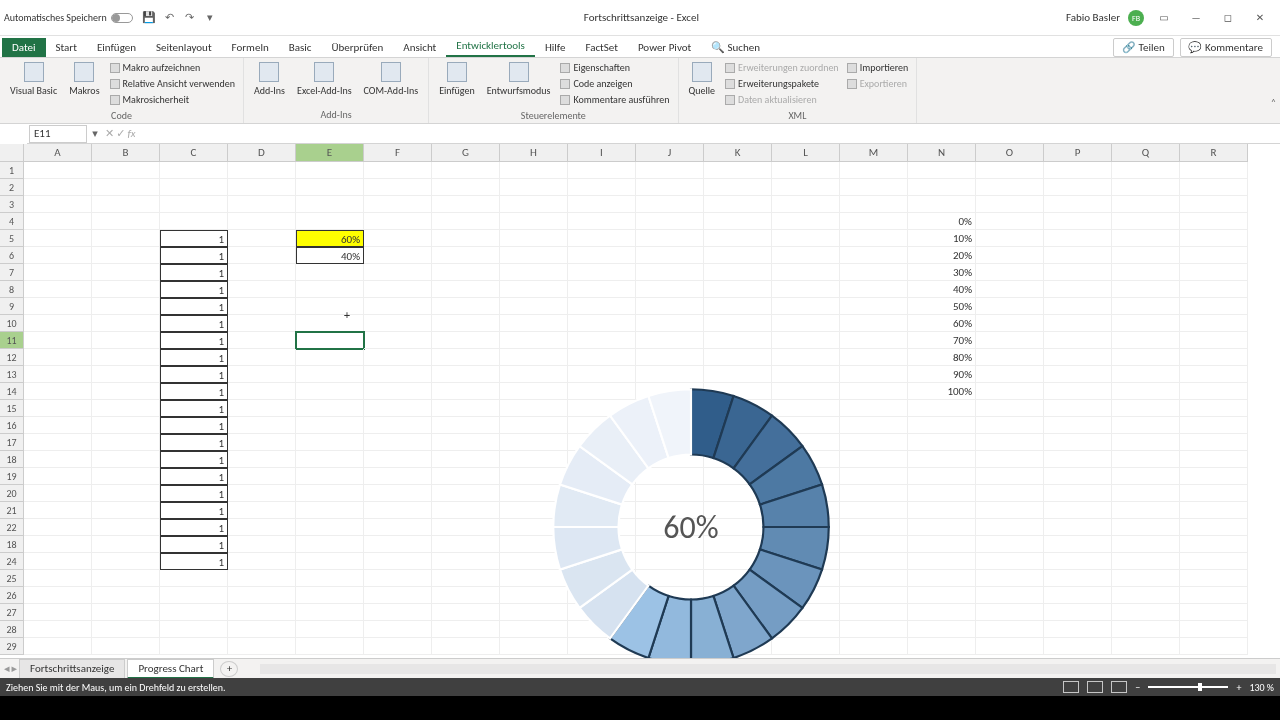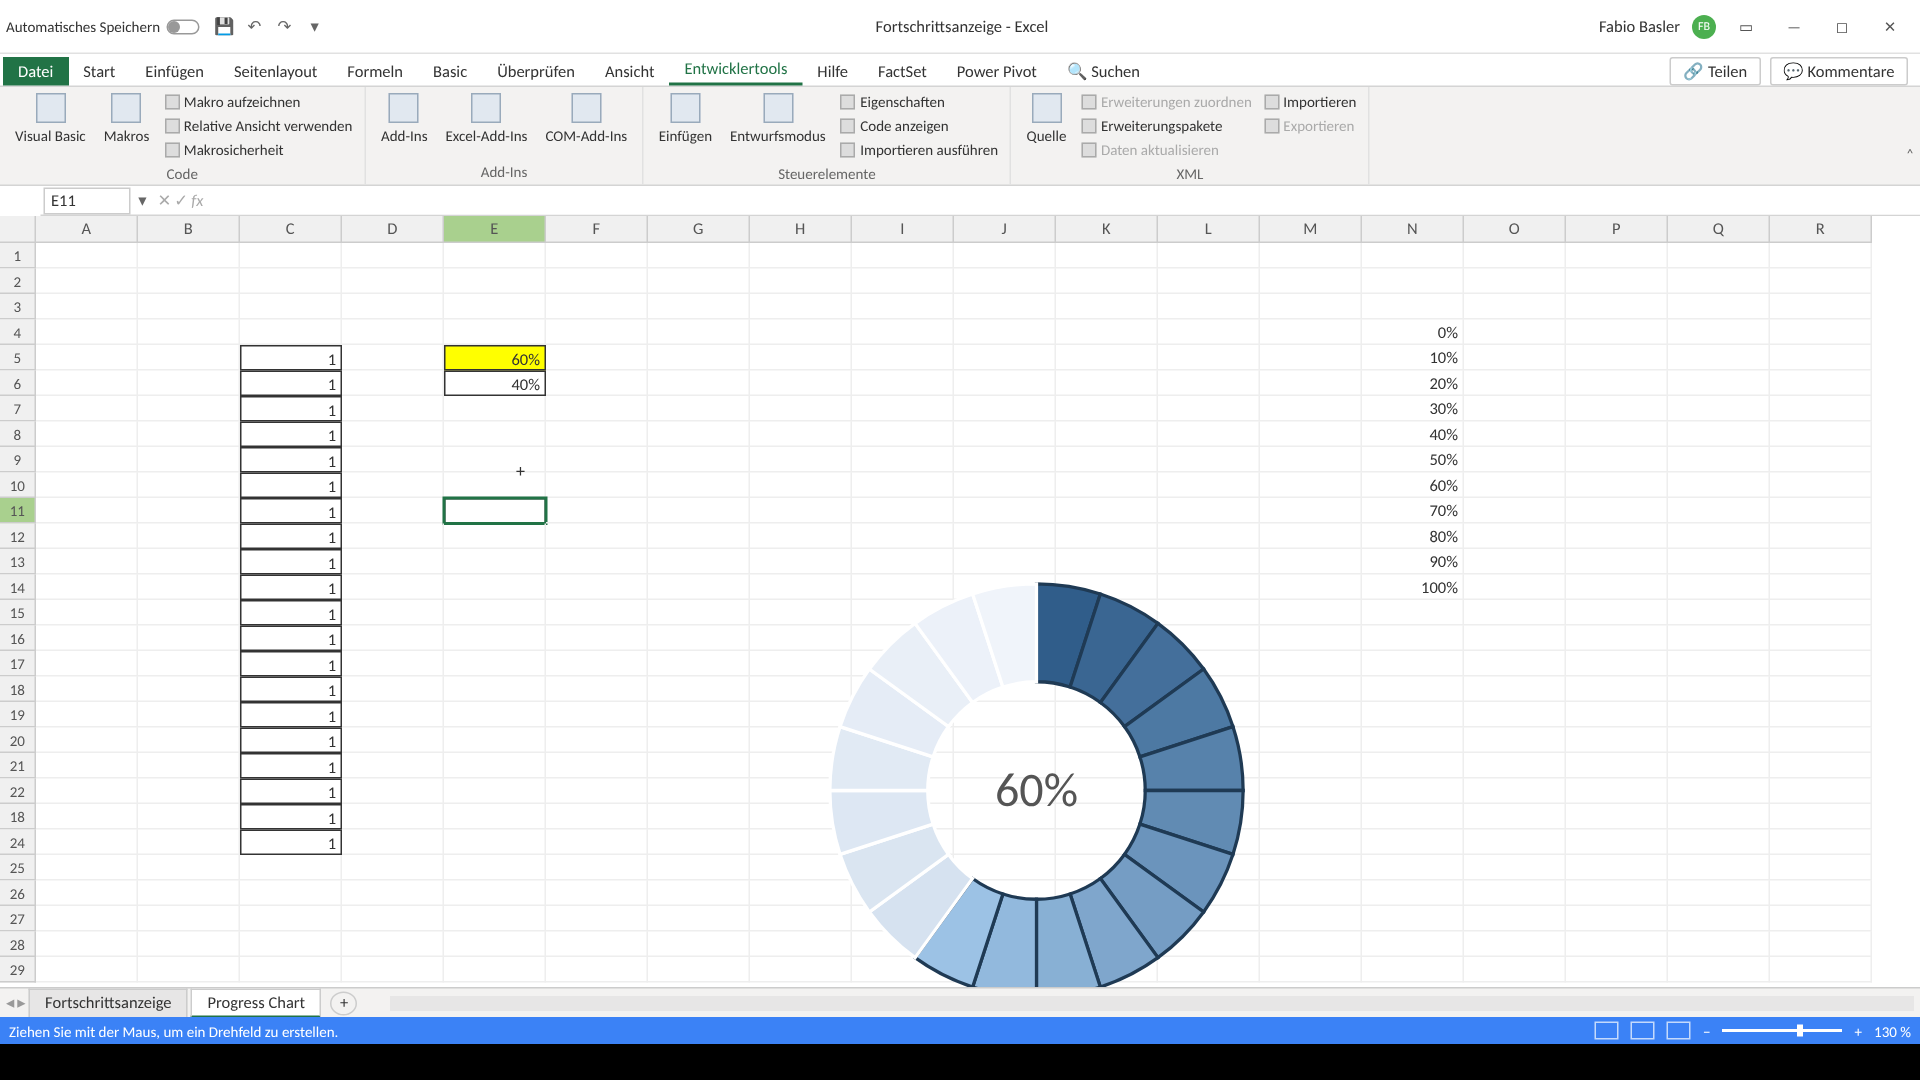--- a/index.html
+++ b/index.html
@@ -67,21 +67,21 @@
 .cursor-plus { position: absolute; left: 344px; top: 164px; font-size: 12px; color: #333; }
 
 
 .sheettabs { height: 20px; display: flex; align-items: center; border-top: 1px solid #ccc; background: #f3f2f1; font-size: 11px; padding: 0 4px; gap: 2px; }
 .sheettab { padding: 2px 10px; background: #e7e6e6; border: 1px solid #ccc; border-bottom: none; }
 .sheettab.active { background: #fff; border-bottom: 2px solid #217346; }
 .addsheet { width: 18px; height: 16px; border: 1px solid #ccc; border-radius: 50%; text-align: center; line-height: 14px; margin-left: 4px; }
 .hscroll { flex: 1; margin-left: 20px; height: 10px; background: #e7e6e6; position: relative; }
 
 
-.statusbar { height: 18px; background: #3b82f6; color: #fff; display: flex; align-items: center; padding: 0 6px; font-size: 10px; }
+.statusbar { height: 18px; background: #404040; color: #fff; display: flex; align-items: center; padding: 0 6px; font-size: 10px; }
 .statusbar .right { margin-left: auto; display: flex; align-items: center; gap: 8px; }
 .view-btn { width: 16px; height: 12px; border: 1px solid #fff; opacity: 0.7; }
 .zoom-slider { width: 80px; height: 2px; background: #fff; position: relative; }
 .zoom-slider::after { content: ""; width: 4px; height: 8px; background: #fff; position: absolute; left: 50px; top: -3px; }
 
 .black-strip { height: 24px; background: #000; }
 </style>
 </head>
 <body>
 
@@ -188,21 +188,21 @@
           <div class="small-item">
               <div class="small-ico"></div>
               <span>Eigenschaften</span>
             </div>
           <div class="small-item">
               <div class="small-ico"></div>
               <span>Code anzeigen</span>
             </div>
           <div class="small-item">
               <div class="small-ico"></div>
-              <span>Importieren ausführen</span>
+              <span>Kommentare ausführen</span>
             </div>
         </div>
       </div>
       <div class="group-label">Steuerelemente</div>
     </div>
     <div class="group">
       <div class="group-body">
         <div class="big-btn">
             <div class="ico"></div>
             <span>Quelle</span>

